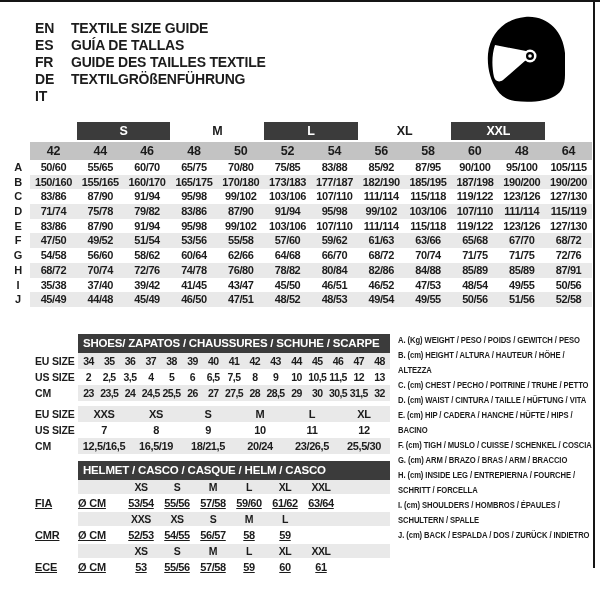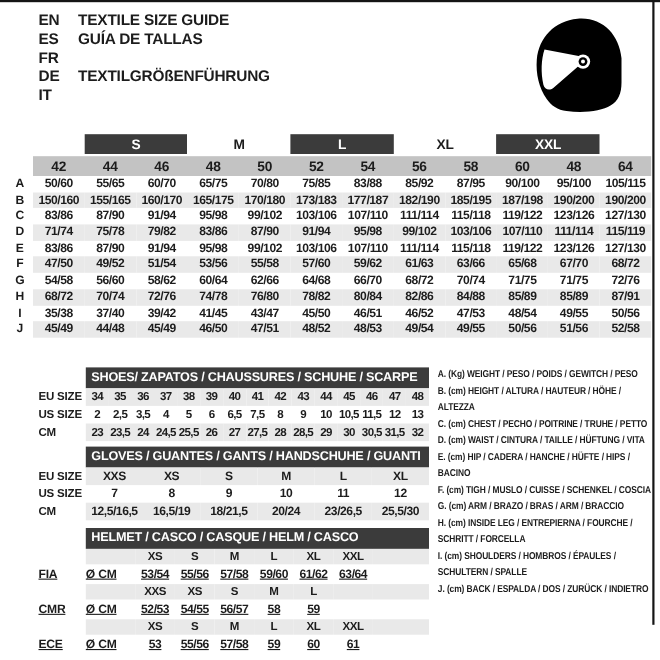--- a/index.html
+++ b/index.html
@@ -5,21 +5,21 @@
   html,body{margin:0;padding:0;}
   body{
     width:600px;height:600px;position:relative;overflow:hidden;
     background:#ffffff;color:#1c1c1c;
     font-family:"Liberation Sans", sans-serif;font-weight:700;letter-spacing:-0.2px;
   }
   .border-top{position:absolute;top:0;left:0;width:600px;height:2px;background:#151515;}
   .border-right{position:absolute;top:0;left:593px;width:2px;height:568px;background:#151515;}
 
   
-  .langs{position:absolute;left:35px;top:10px;}
+  .langs{position:absolute;left:35px;top:20px;}
   .lang-row{display:flex;height:17px;line-height:17px;font-size:14px;}
   .lang-code{width:36px;}
 
   
   .helmet{position:absolute;left:440px;top:0;width:160px;height:120px;}
 
   
   .main-table{position:absolute;left:6px;top:122px;width:586px;}
   .band-row{display:flex;margin-left:24px;height:18px;}
   .band{height:18px;line-height:18px;text-align:center;font-size:12.5px;}
@@ -73,20 +73,21 @@
         <span class="lang-label">TEXTILE SIZE GUIDE</span>
       </div>
 
       <div class="lang-row">
         <span class="lang-code">ES</span>
         <span class="lang-label">GUÍA DE TALLAS</span>
       </div>
 
       <div class="lang-row">
         <span class="lang-code">FR</span>
+        <span class="lang-label">GUIDE DES TAILLES TEXTILE</span>
       </div>
 
       <div class="lang-row">
         <span class="lang-code">DE</span>
         <span class="lang-label">TEXTILGRÖßENFÜHRUNG</span>
       </div>
 
       <div class="lang-row">
         <span class="lang-code">IT</span>
       </div>
@@ -363,21 +364,20 @@
             <div class="scell">30,5</div>
             <div class="scell">31,5</div>
             <div class="scell">32</div>
           </div>
         </div>
     </div>
 
     <div class="gap5"></div>
 
     <div class="section">
-      <div class="sec-header">GLOVES / GUANTES / GANTS / HANDSCHUHE / GUANTI</div>
       <div class="gloves-rows">
 
           <div class="grow">
             <div class="glabel">EU SIZE</div>
             <div class="gcell">XXS</div>
             <div class="gcell">XS</div>
             <div class="gcell">S</div>
             <div class="gcell">M</div>
             <div class="gcell">L</div>
             <div class="gcell">XL</div>

